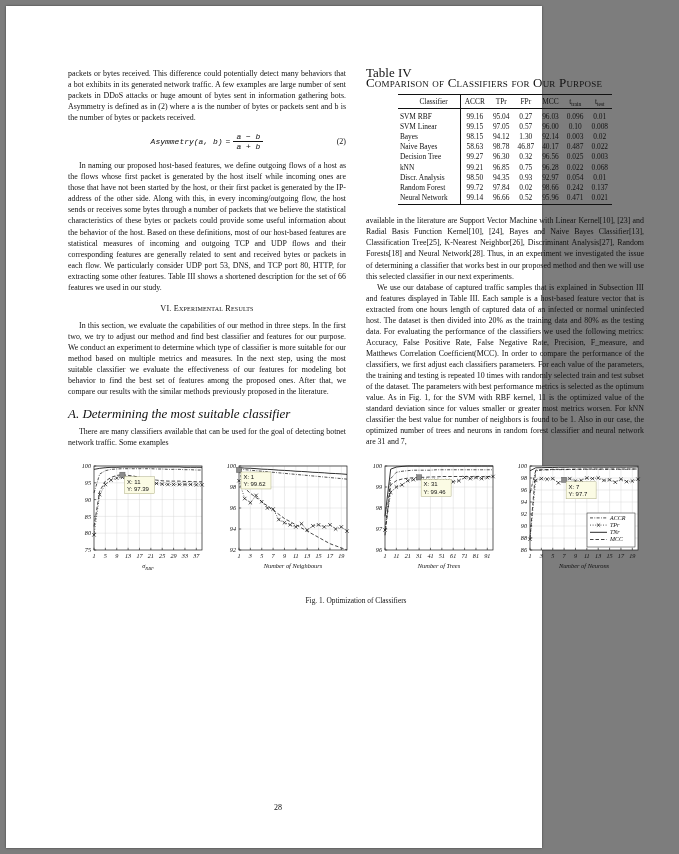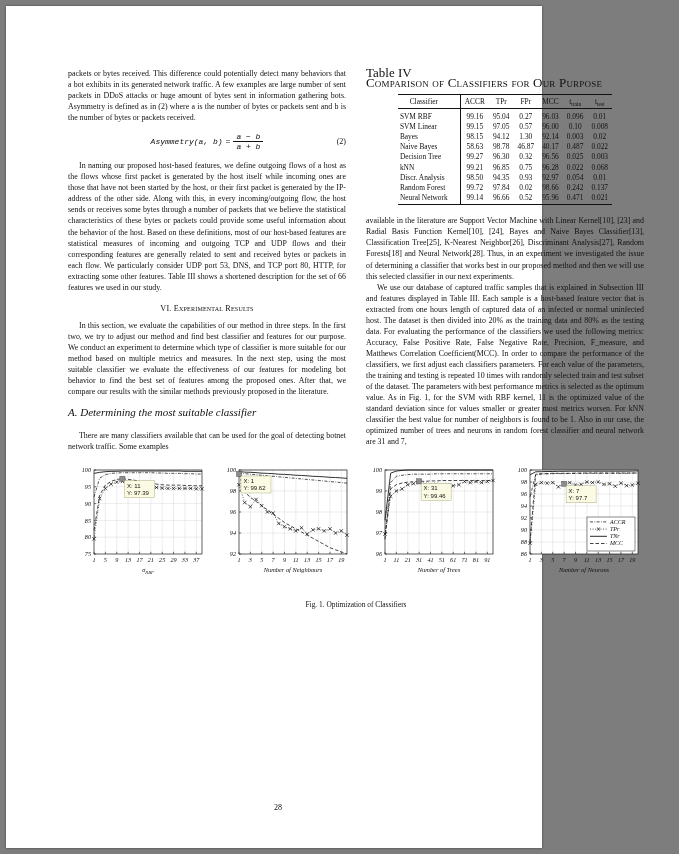--- a/index.html
+++ b/index.html
@@ -68,24 +68,24 @@
   h2.sec-head {
     font-size: 8.2px;
     font-weight: normal;
     font-variant: small-caps;
     text-align: center;
     margin: 11px 0 7px 0;
     letter-spacing: 0.2px;
     color: #111;
   }
   h3.sub-head {
-    font-size: 11px;
+    font-size: 13px;
     font-weight: normal;
     font-style: italic;
-    margin: 9px 0 12px 0;
+    margin: 9px 0 4px 0;
     color: #111;
   }
   
   .table-wrap { margin: 0 0 10px 0; }
   .table-caption {
     text-align: left;
     font-size: 13px;
     color: #111;
     line-height: 10px;
   }
@@ -105,21 +105,21 @@
     border-top: 0.9px solid #111;
     border-bottom: 0.6px solid #111;
     font-weight: normal;
     padding-top: 1.5px;
     padding-bottom: 1.5px;
   }
   table.data tbody tr:last-child td { border-bottom: 0.9px solid #111; }
   table.data .lbl { text-align: left; padding-left: 2px; padding-right: 12px; }
   table.data .num { text-align: center; }
   table.data .vrule { border-left: 0.6px solid #111; }
-  table.data thead .lbl { text-align: center; }
+  table.data thead .lbl { text-align: right; }
   table.data tbody tr:first-child td { padding-top: 2.2px; }
   table.data tbody tr:last-child td { padding-bottom: 2.2px; }
   sub.small { font-size: 5.4px; }
   
   .figure-block {
     margin-top: 8px;
     width: 576px;
   }
   .charts-row {
     display: flex;

